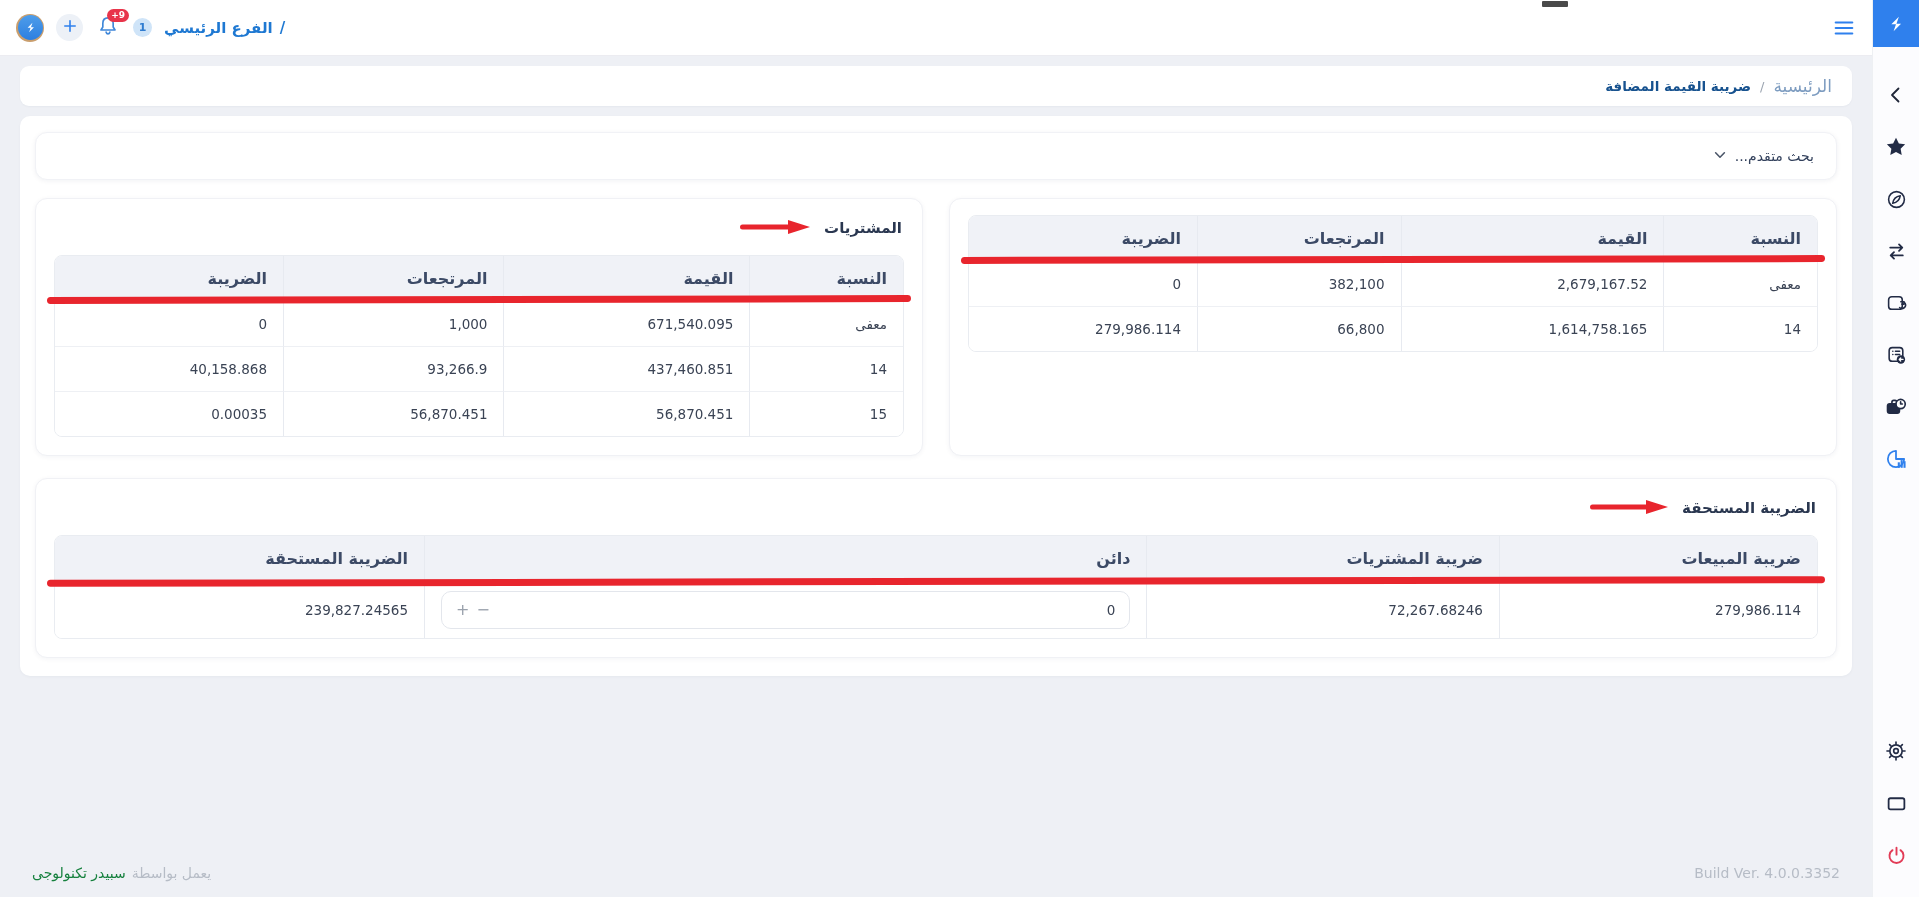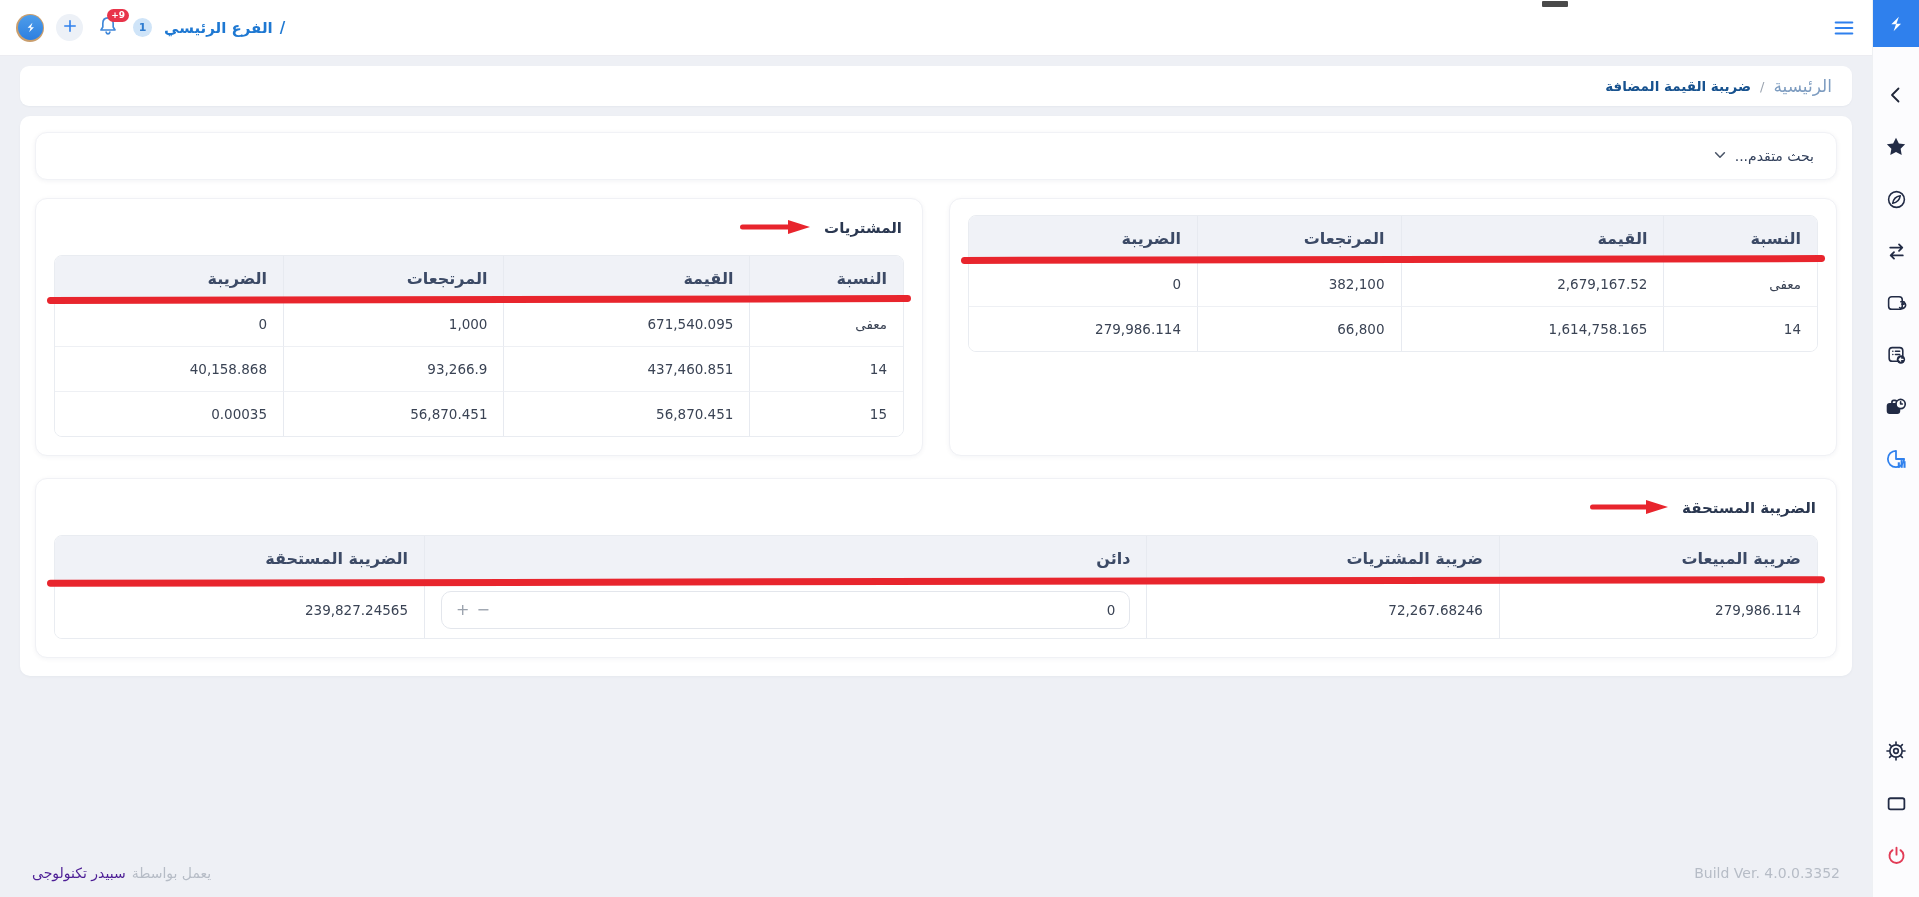--- a/index.html
+++ b/index.html
@@ -81,21 +81,21 @@
              width:100%; cursor:text; }
   .stepper .ops { color:#9aa1ac; font-size:16px; display:flex; gap:7px; }
   .stepper .ops span { cursor:pointer; line-height:1; }
   .stepper .val { color:#3a4354; font-size:13.5px; }
   td.creditor-cell { padding:9px 16px; }
 
   
   .footer { margin-top:auto; display:flex; justify-content:space-between; align-items:center;
             padding:0 12px 6px; font-size:14px; }
   .powered { direction:rtl; color:#b6bcc6; display:flex; gap:6px; }
-  .powered .brand { color:#4c1d95; cursor:pointer; }
+  .powered .brand { color:#15803d; cursor:pointer; }
   .build { color:#b6bcc6; direction:ltr; }
 </style>
 </head>
 <body>
 
 <div class="app">
 
   <div class="main-col">
 
     <div class="navbar">

